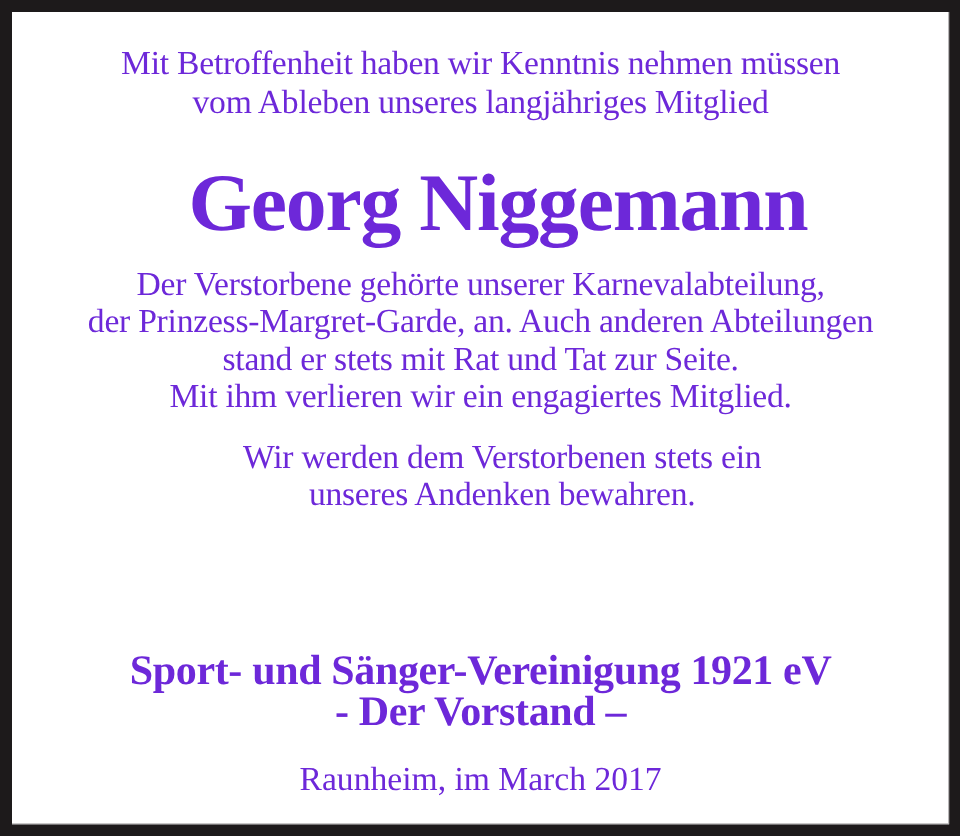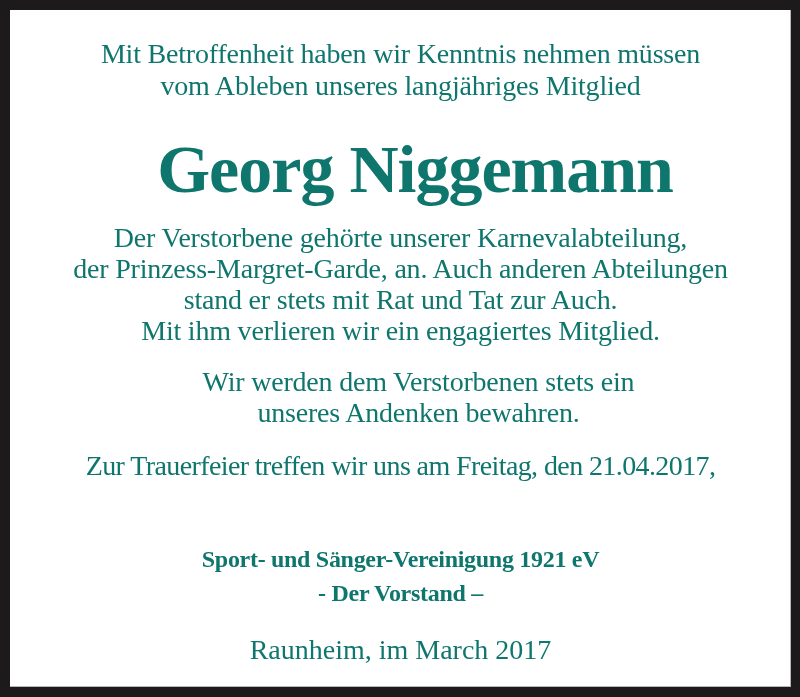--- a/index.html
+++ b/index.html
@@ -16,21 +16,21 @@
     font-family: "Liberation Serif", "DejaVu Serif", serif;
   }
   .sheet {
     position: absolute;
     left: 10px;
     top: 10px;
     right: 9px;
     bottom: 10px;
     background: #ffffff;
     box-shadow: inset -1px -1px 0 #b8b6b7;
-    color: #0f766e;
+    color: #6d28d9;
   }
   .block {
     position: absolute;
     left: 0;
     right: 0;
     text-align: center;
     white-space: nowrap;
   }
   .intro {
     top: 28px;
@@ -60,21 +60,21 @@
     margin-left: 36px;
   }
   .funeral {
     top: 440px;
     font-size: 28px;
     line-height: 31px;
     letter-spacing: -0.6px;
   }
   .signature {
     top: 532px;
-    font-size: 24px;
+    font-size: 35px;
     line-height: 34px;
     font-weight: bold;
     letter-spacing: -0.3px;
   }
   .dateline {
     top: 624px;
     font-size: 28px;
     line-height: 31px;
   }
 </style>
@@ -87,31 +87,30 @@
     <div class="block intro">
       <div>Mit Betroffenheit haben wir Kenntnis nehmen müssen</div>
       <div>vom Ableben unseres langjähriges Mitglied</div>
     </div>
 
     <div class="block name">Georg Niggemann</div>
 
     <div class="block tribute">
       <div>Der Verstorbene gehörte unserer Karnevalabteilung,</div>
       <div>der Prinzess-Margret-Garde, an. Auch anderen Abteilungen</div>
-      <div>stand er stets mit Rat und Tat zur Auch.</div>
+      <div>stand er stets mit Rat und Tat zur Seite.</div>
       <div>Mit ihm verlieren wir ein engagiertes Mitglied.</div>
     </div>
 
     <div class="block remembrance">
       <div>Wir werden dem Verstorbenen stets ein</div>
       <div>unseres Andenken bewahren.</div>
     </div>
 
     <div class="block funeral">
-      <div>Zur Trauerfeier treffen wir uns am Freitag, den 21.04.2017,</div>
     </div>
 
     <div class="block signature">
       <div>Sport- und Sänger-Vereinigung 1921 eV</div>
       <div>- Der Vorstand –</div>
     </div>
 
     <div class="block dateline">Raunheim, im March 2017</div>
 
   </div>

